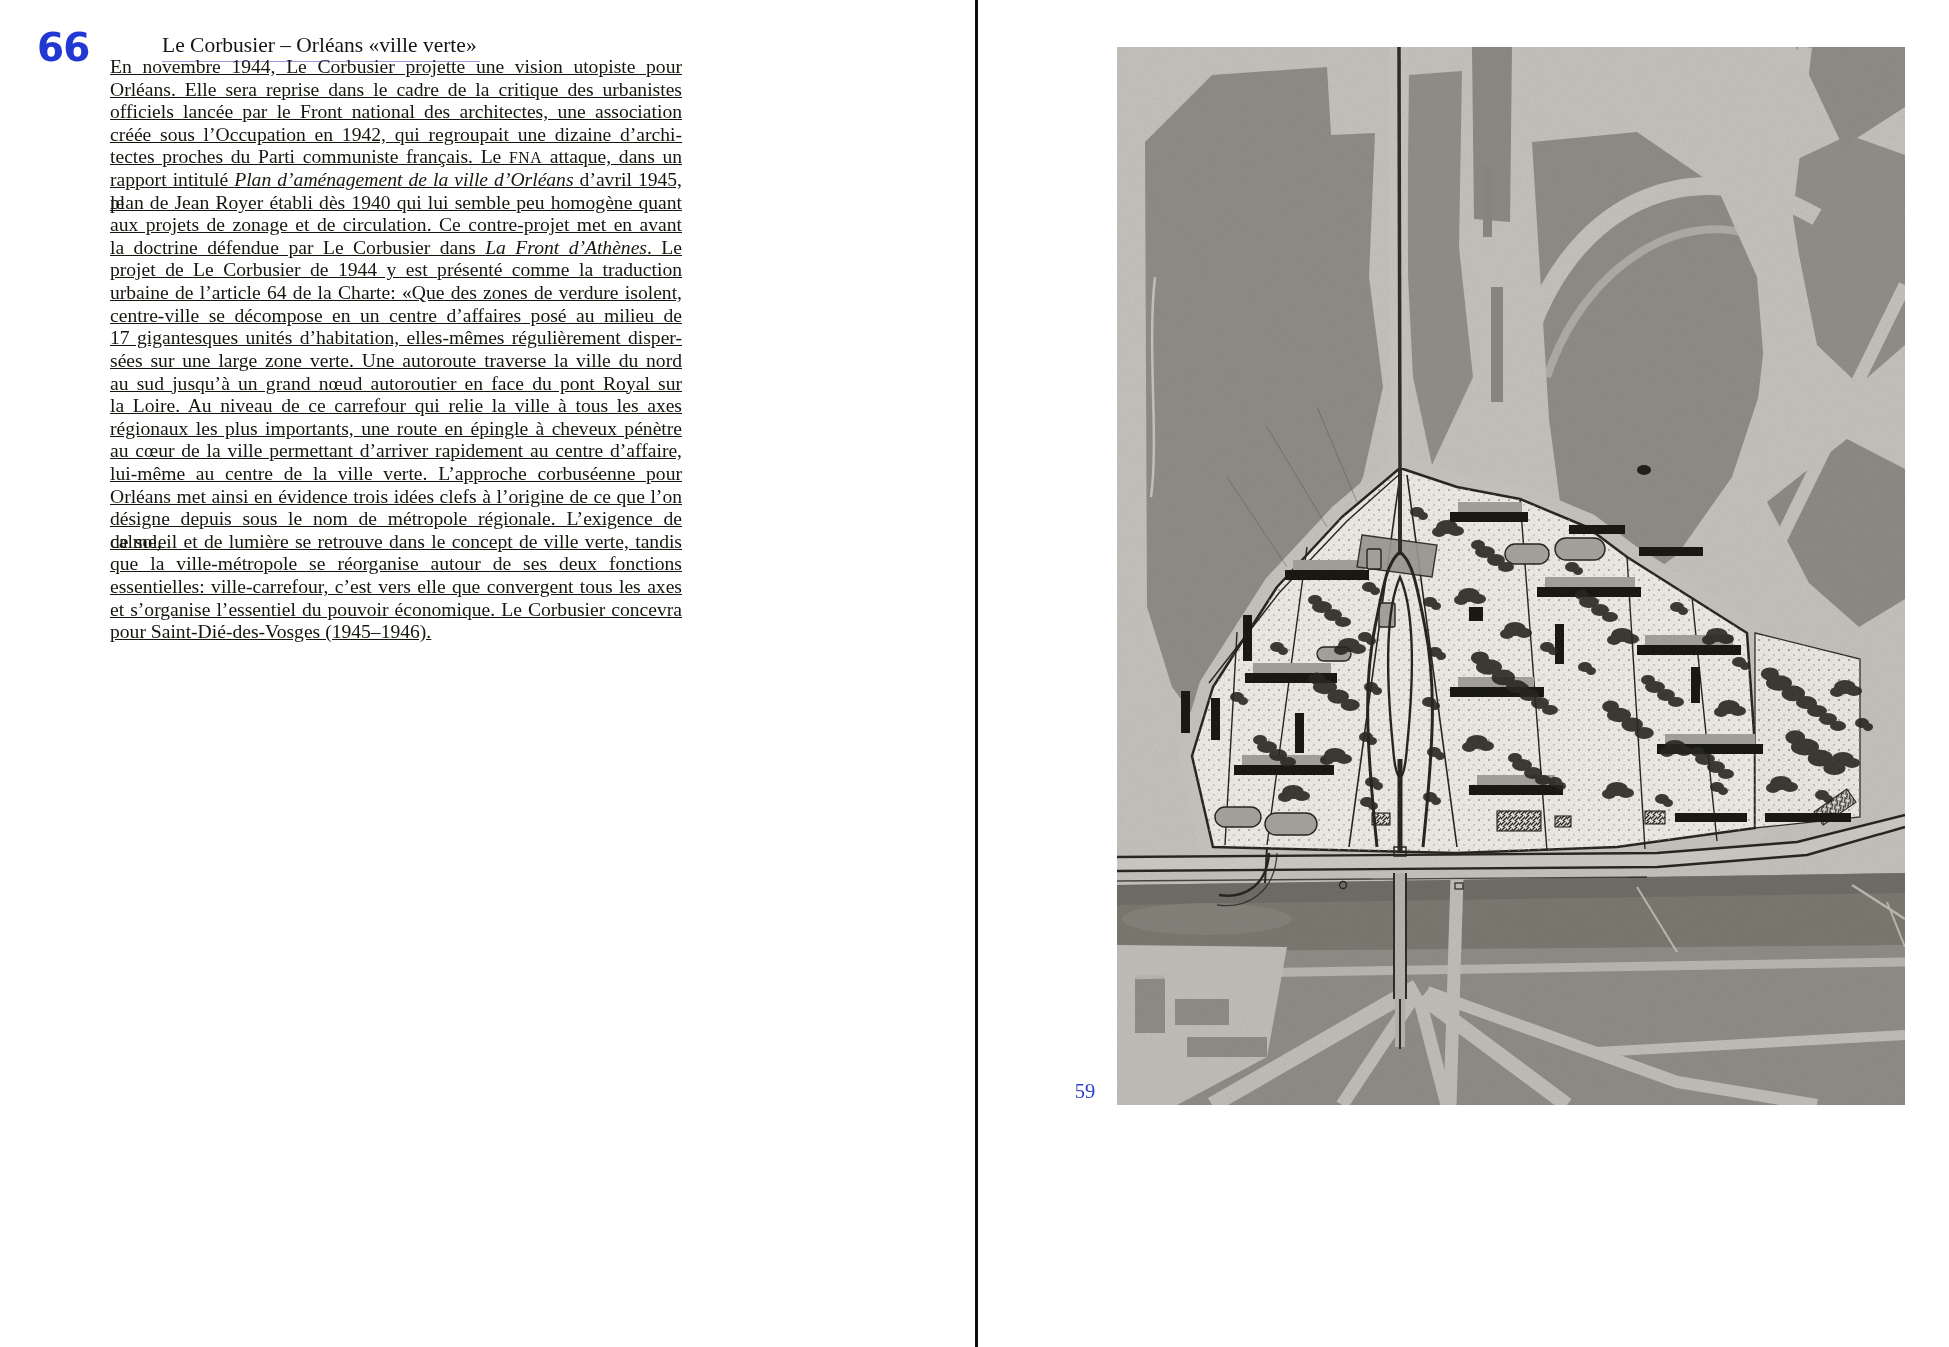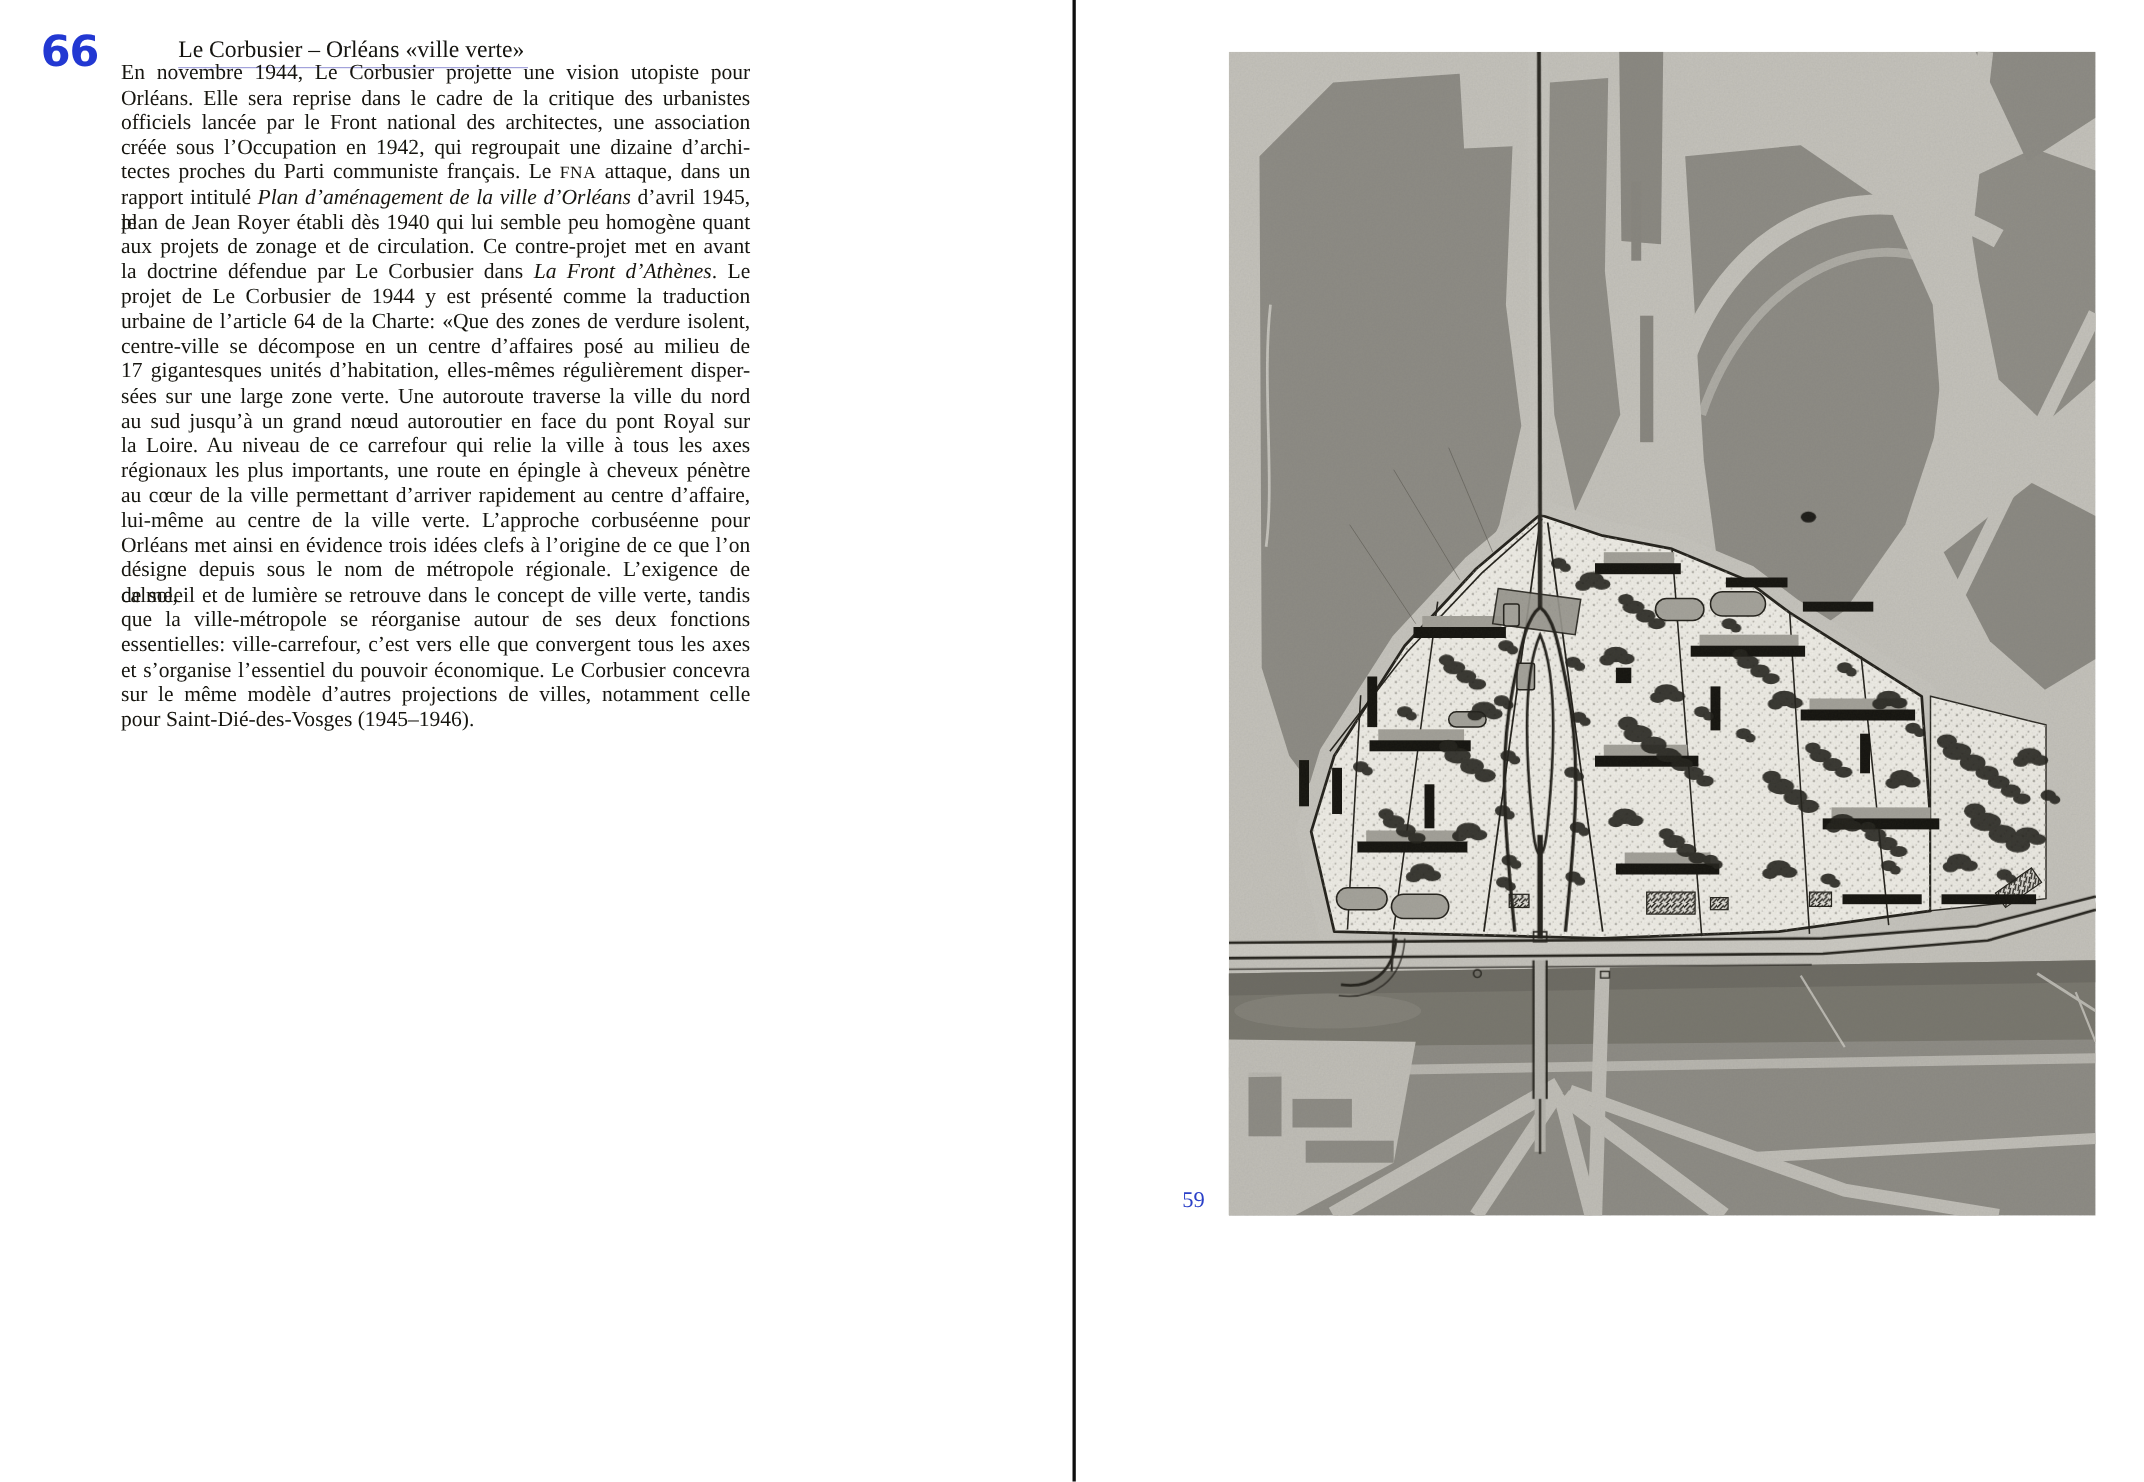--- a/index.html
+++ b/index.html
@@ -13,21 +13,21 @@
     font-size:39px;line-height:1;letter-spacing:-1px;color:#2238d2;
   }
   .title{
     position:absolute;left:162px;top:33px;
     font-size:21.5px;line-height:1.15;color:#14130f;
     border-bottom:1.5px solid #9a9ad8;padding:0 3px 3px 0;
     white-space:nowrap;
   }
   .bodytext{
     position:absolute;left:110px;top:56px;width:572px;
-    font-size:19.6px;color:#16150f;
+    font-size:19.6px;color:#16150f;text-decoration:underline;
   }
   .bodytext .line{
     height:22.62px;line-height:22.62px;
     text-align:justify;text-align-last:justify;
   }
   .bodytext .line.last{text-align-last:left;}
   .sc{font-size:0.8em;letter-spacing:0.6px;}
   .divider{
     position:absolute;left:975px;top:0;width:2.5px;height:1347px;background:#0e0e0e;
   }
@@ -65,21 +65,20 @@
       <div class="line">la Loire. Au niveau de ce carrefour qui relie la ville à tous les axes</div>
       <div class="line">régionaux les plus importants, une route en épingle à cheveux pénètre</div>
       <div class="line">au cœur de la ville permettant d’arriver rapidement au centre d’affaire,</div>
       <div class="line">lui-même au centre de la ville verte. L’approche corbuséenne pour</div>
       <div class="line">Orléans met ainsi en évidence trois idées clefs à l’origine de ce que l’on</div>
       <div class="line">désigne depuis sous le nom de métropole régionale. L’exigence de calme,</div>
       <div class="line">de soleil et de lumière se retrouve dans le concept de ville verte, tandis</div>
       <div class="line">que la ville-métropole se réorganise autour de ses deux fonctions</div>
       <div class="line">essentielles: ville-carrefour, c’est vers elle que convergent tous les axes</div>
       <div class="line">et s’organise l’essentiel du pouvoir économique. Le Corbusier concevra</div>
-      <div class="line">sur le même modèle d’autres projections de villes, notamment celle</div>
       <div class="line last">pour Saint-Dié-des-Vosges (1945–1946).</div>
     </div>
 
   <div class="divider"></div>
 
   <div class="figno">59</div>
 
   <svg class="map" viewBox="0 0 788 1058" xmlns="http://www.w3.org/2000/svg">
     <defs>
       <pattern id="stip" width="10" height="10" patternUnits="userSpaceOnUse">

